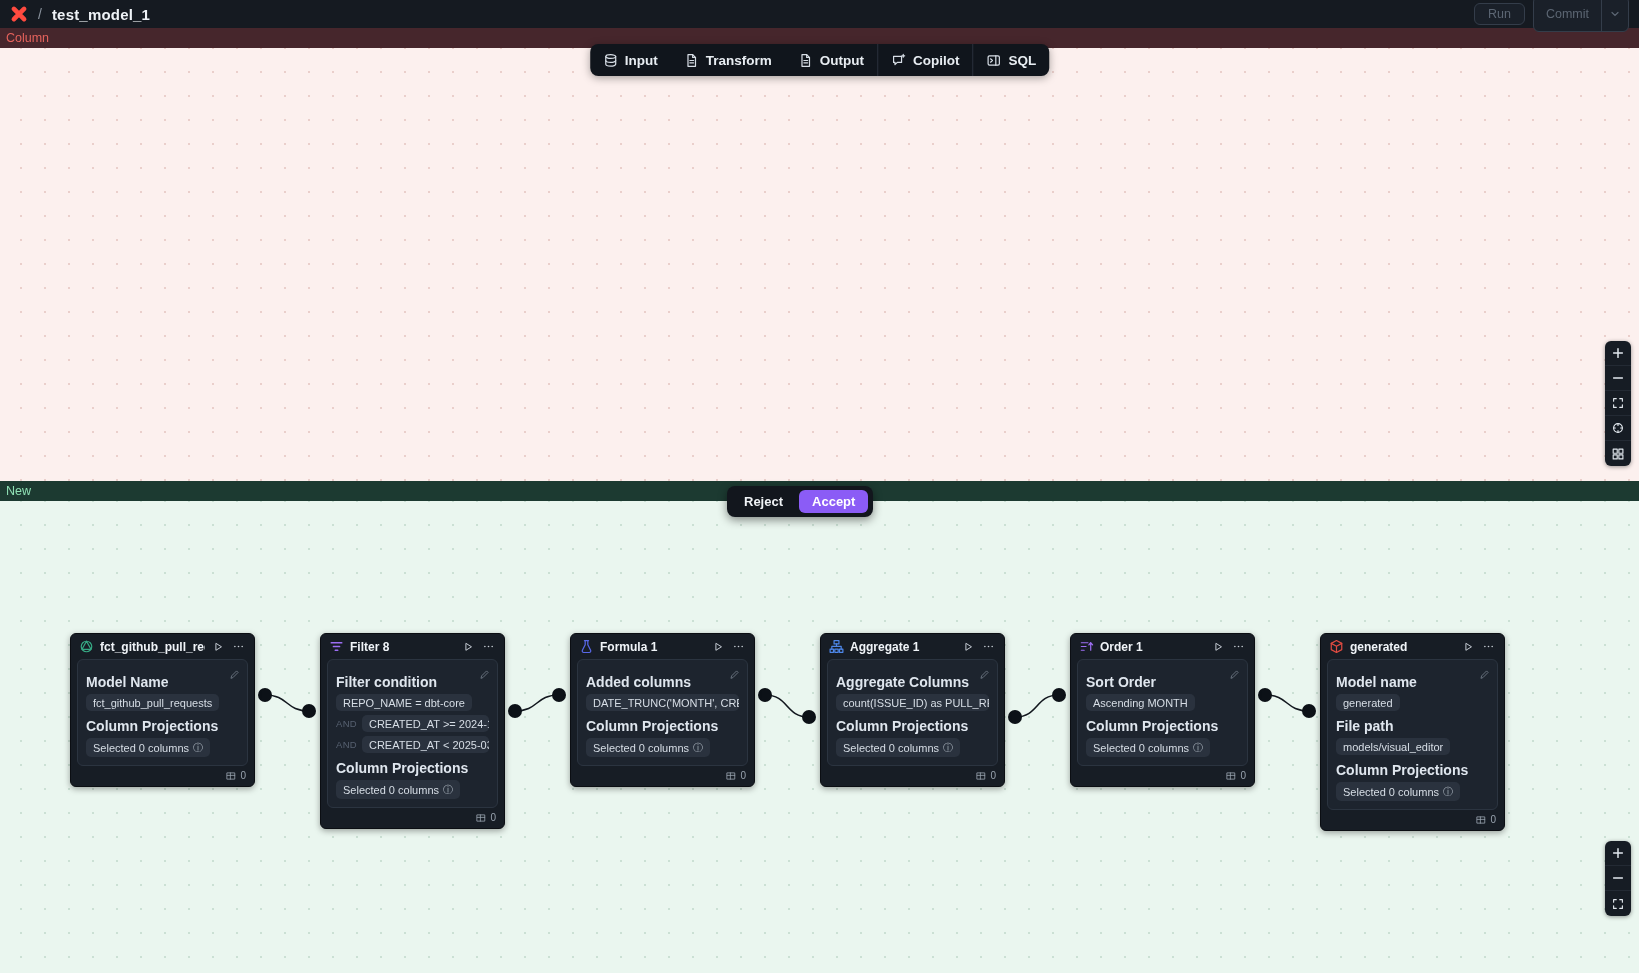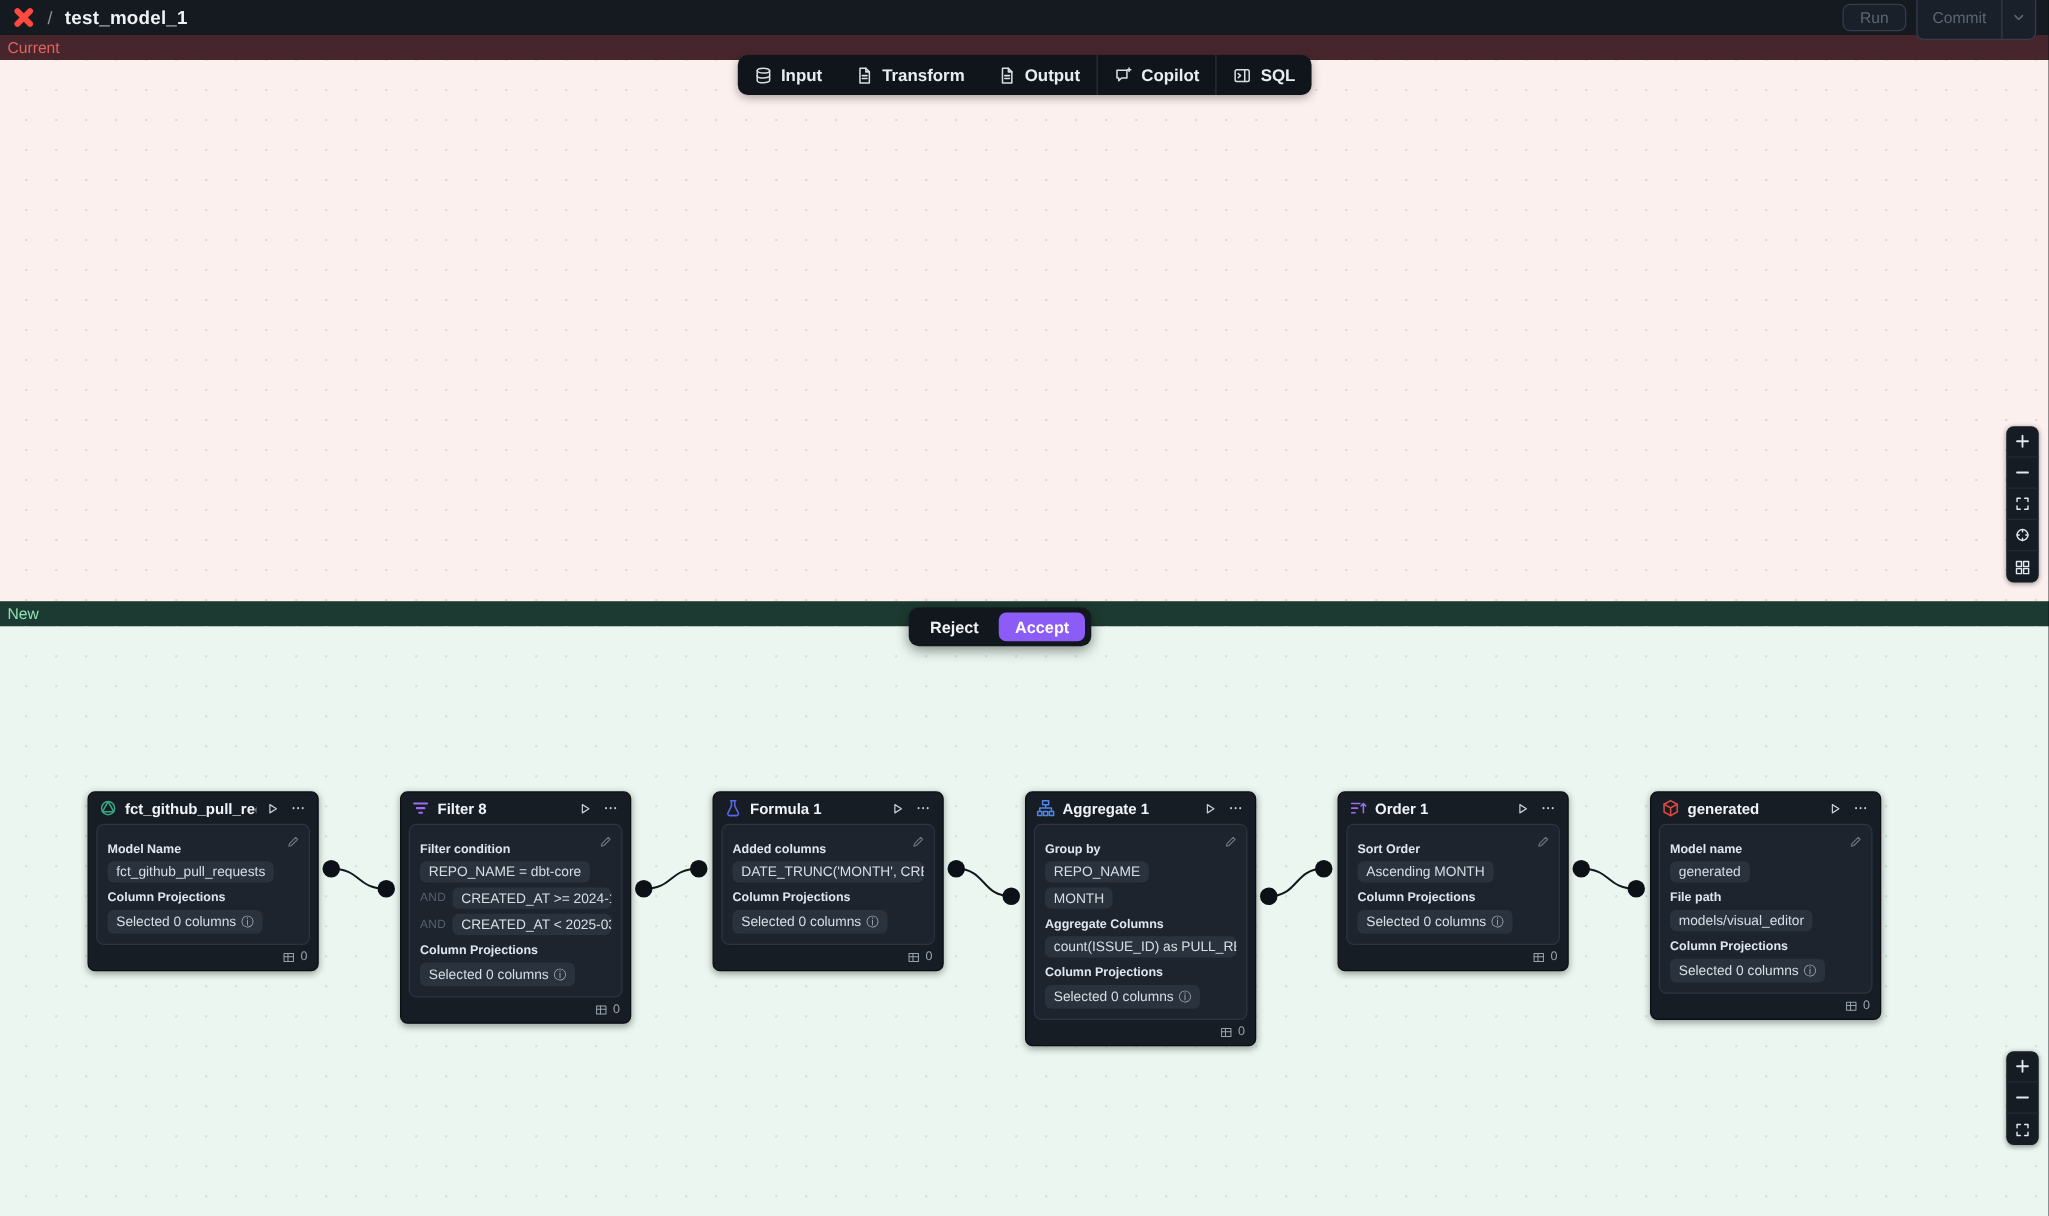--- a/index.html
+++ b/index.html
@@ -73,21 +73,21 @@
   .node-hdr { display:flex; align-items:center; gap:6px; padding:5px 8px 4px; }
   .node-hdr .icon { flex:0 0 auto; }
   .node-title { flex:1; color:#f0f4f8; font-size:12px; font-weight:bold; white-space:nowrap;
     overflow:hidden; }
   .node-act { background:transparent; border:0; color:#c6cdd5; padding:0 1px; cursor:pointer;
     display:flex; align-items:center; }
   .node-body { padding:1px 6px 0; }
   .panel { position:relative; background:#1d242e; border:1px solid #2b3440; border-radius:6px;
     padding:7px 8px 8px; }
   .pencil { position:absolute; top:6px; right:7px; color:#6e7884; }
-  .sec-label { color:#dfe6ee; font-size:10px; font-weight:bold; margin:7px 0 4px; }
+  .sec-label { color:#dfe6ee; font-size:14px; font-weight:bold; margin:7px 0 4px; }
   .sec:first-child .sec-label:first-child { margin-top:0; }
   .row { display:flex; align-items:center; gap:5px; margin-bottom:4px; }
   .row:last-child { margin-bottom:0; }
   .prefix { color:#566070; font-size:9.5px; letter-spacing:.3px; flex:0 0 auto; }
   .chip { background:#2a323e; border-radius:5px; padding:2.5px 7px; color:#d7dee6;
     font-size:11px; white-space:nowrap; overflow:hidden; max-width:100%;
     display:inline-flex; align-items:center; gap:4px; }
   .chip .info { color:#aab3bd; font-size:10px; cursor:pointer; }
   .node-foot { display:flex; justify-content:flex-end; align-items:center; gap:4px;
     padding:4px 8px 5px; color:#99a3af; font-size:10px; }
@@ -117,21 +117,21 @@
           <svg viewBox="0 0 16 16">
               <path d="M4 6l4 4 4-4" stroke="currentColor" stroke-width="1.6" fill="none" stroke-linecap="round"></path>
             </svg>
         </span>
       </button>
     </div>
   </div>
 </header>
 
 <div class="pane-bar bar-current">
-  <span>Current</span>
+  <span>Column</span>
 </div>
 <div class="pane pane-current">
   <div class="toolbar">
       <button class="tb-item">
        <span class="icon" style="">
           <svg viewBox="0 0 16 16">
             <ellipse cx="8" cy="3.8" rx="5.3" ry="2" stroke="currentColor" fill="none" stroke-width="1.3" stroke-linecap="round" stroke-linejoin="round"></ellipse>
             <path d="M2.7 3.8v8.3c0 1.1 2.4 2 5.3 2s5.3-.9 5.3-2V3.8" stroke="currentColor" fill="none" stroke-width="1.3" stroke-linecap="round" stroke-linejoin="round"></path>
             <path d="M2.7 8c0 1.1 2.4 2 5.3 2s5.3-.9 5.3-2" stroke="currentColor" fill="none" stroke-width="1.3" stroke-linecap="round" stroke-linejoin="round"></path>
           </svg>
@@ -474,33 +474,20 @@
             </span>
           </button>
      </div>
      <div class="node-body">
        <div class="panel">
          <span class="pencil"><span class="icon" style="width:11px;height:11px;">
                 <svg viewBox="0 0 16 16">
                   <path d="M3 13l.8-3L11 2.8l2.2 2.2L6 12.2z" stroke="currentColor" fill="none" stroke-width="1.3" stroke-linecap="round" stroke-linejoin="round"></path>
                 </svg>
               </span></span>
-         <div class="sec">
-      <div class="sec-label">Group by</div>
-              <div class="row">
-                <span class="chip">
-                  <span>REPO_NAME</span>
-                </span>
-              </div>
-              <div class="row">
-                <span class="chip">
-                  <span>MONTH</span>
-                </span>
-              </div>
-            </div>
             <div class="sec">
       <div class="sec-label">Aggregate Columns</div>
               <div class="row">
                 <span class="chip">
                   <span>count(ISSUE_ID) as PULL_REQUEST_...</span>
                 </span>
               </div>
             </div>
             <div class="sec">
       <div class="sec-label">Column Projections</div>

